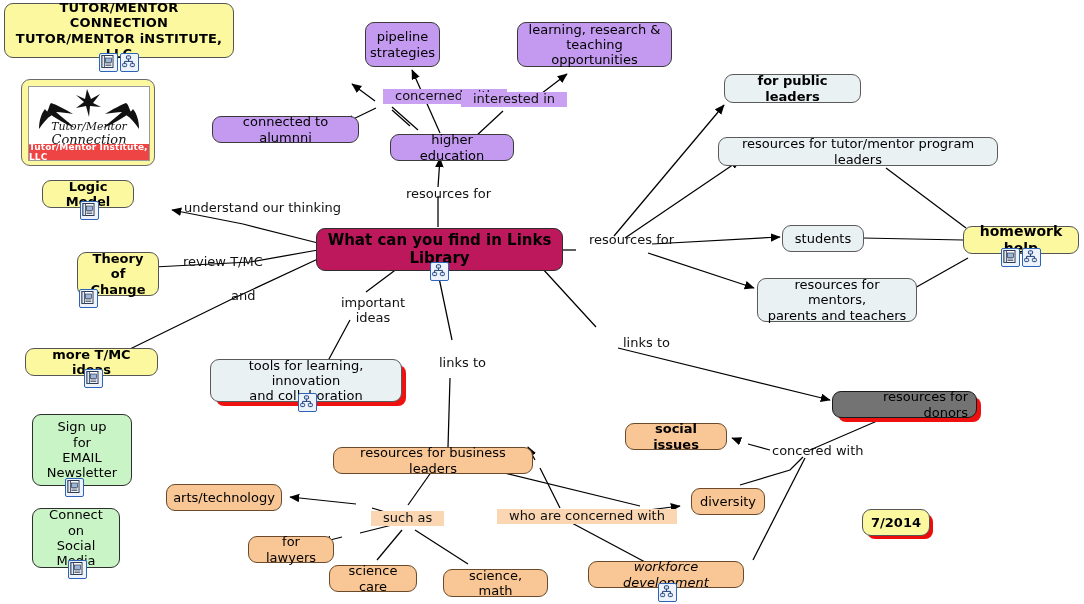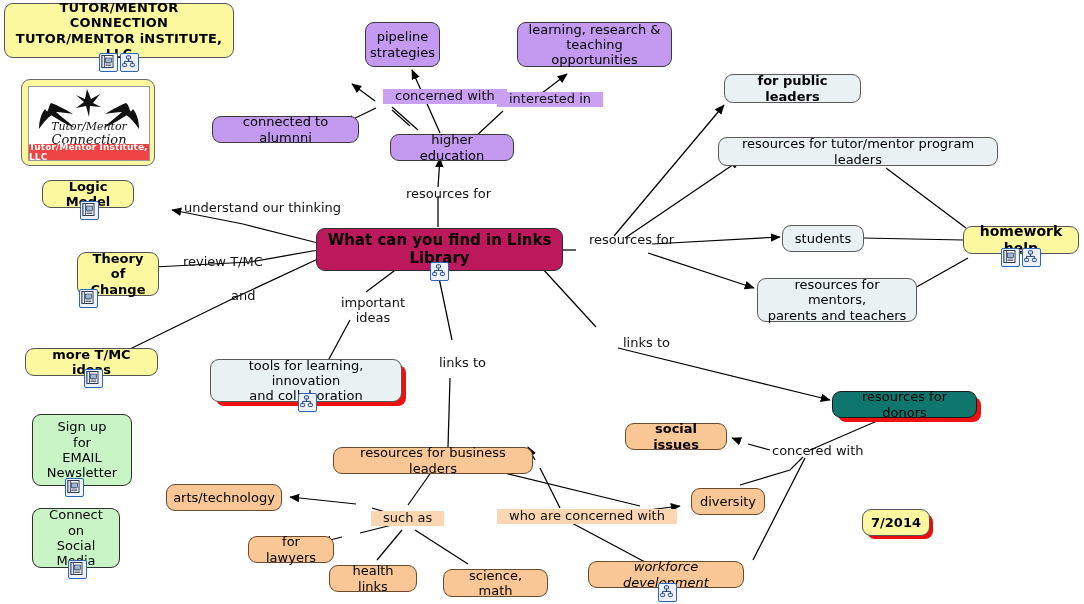--- a/index.html
+++ b/index.html
@@ -22,21 +22,21 @@
   }
   .node .txt{display:block;padding:0 8px;}
 
   
   .n-yellow{background:#fbf8a0;border-color:#555;}
   .n-green{background:#be185d;border-color:#2e2e2e;}
   .n-mint{background:#c9f5c6;border-color:#2e2e2e;}
   .n-purple{background:#c49af0;border-color:#3a3a3a;}
   .n-grey{background:#eaf1f3;border-color:#5a5a5a;}
   .n-orange{background:#f9c695;border-color:#6a4a2a;}
-  .n-white{background:#0f766e;border-color:#1a1a1a;}
+  .n-white{background:#737373;border-color:#1a1a1a;text-align:right;}
 
   .bold{font-weight:bold;}
 
   
   .shadow-red{box-shadow:5px 5px 0 -1px #ef1010;}
   .shadow-red2{box-shadow:4px 4px 0 -1px #ee0b0b;}
 
   
   .linklabel{
     position:absolute;z-index:4;color:#111;
@@ -366,21 +366,21 @@
 
   <div class="node n-orange" style="left:166px;top:484px;width:116px;height:27px;font-size:13px;">
     <span class="txt">arts/technology</span>
   </div>
 
   <div class="node n-orange" style="left:248px;top:536px;width:86px;height:27px;font-size:13px;">
     <span class="txt">for lawyers</span>
   </div>
 
   <div class="node n-orange" style="left:329px;top:565px;width:88px;height:27px;font-size:13px;">
-    <span class="txt">health links</span>
+    <span class="txt">science care</span>
   </div>
 
   <div class="node n-orange" style="left:443px;top:569px;width:105px;height:28px;font-size:13px;">
     <span class="txt">science, math</span>
   </div>
 
   <div class="node n-orange bold" style="left:625px;top:423px;width:102px;height:27px;font-size:13px;">
     <span class="txt">social issues</span>
   </div>
 
@@ -418,21 +418,21 @@
 
   <div class="linklabel lbl-plain" style="left:325px;top:296px;width:72px;">important
 ideas</div>
 
   <div class="linklabel lbl-plain" style="left:427px;top:356px;">links to</div>
 
   <div class="linklabel lbl-plain" style="left:611px;top:336px;">links to</div>
 
   <div class="linklabel lbl-purple" style="left:383px;top:89px;">concerned with</div>
 
-  <div class="linklabel lbl-purple" style="left:497px;top:92px;">interested in</div>
+  <div class="linklabel lbl-purple" style="left:461px;top:92px;">interested in</div>
 
   <div class="linklabel lbl-orange" style="left:371px;top:511px;">such as</div>
 
   <div class="linklabel lbl-orange" style="left:497px;top:509px;">who are concerned with</div>
 
   <div class="linklabel lbl-plain" style="left:760px;top:444px;">concered with</div>
 
 </div>
 
 </body></html>

